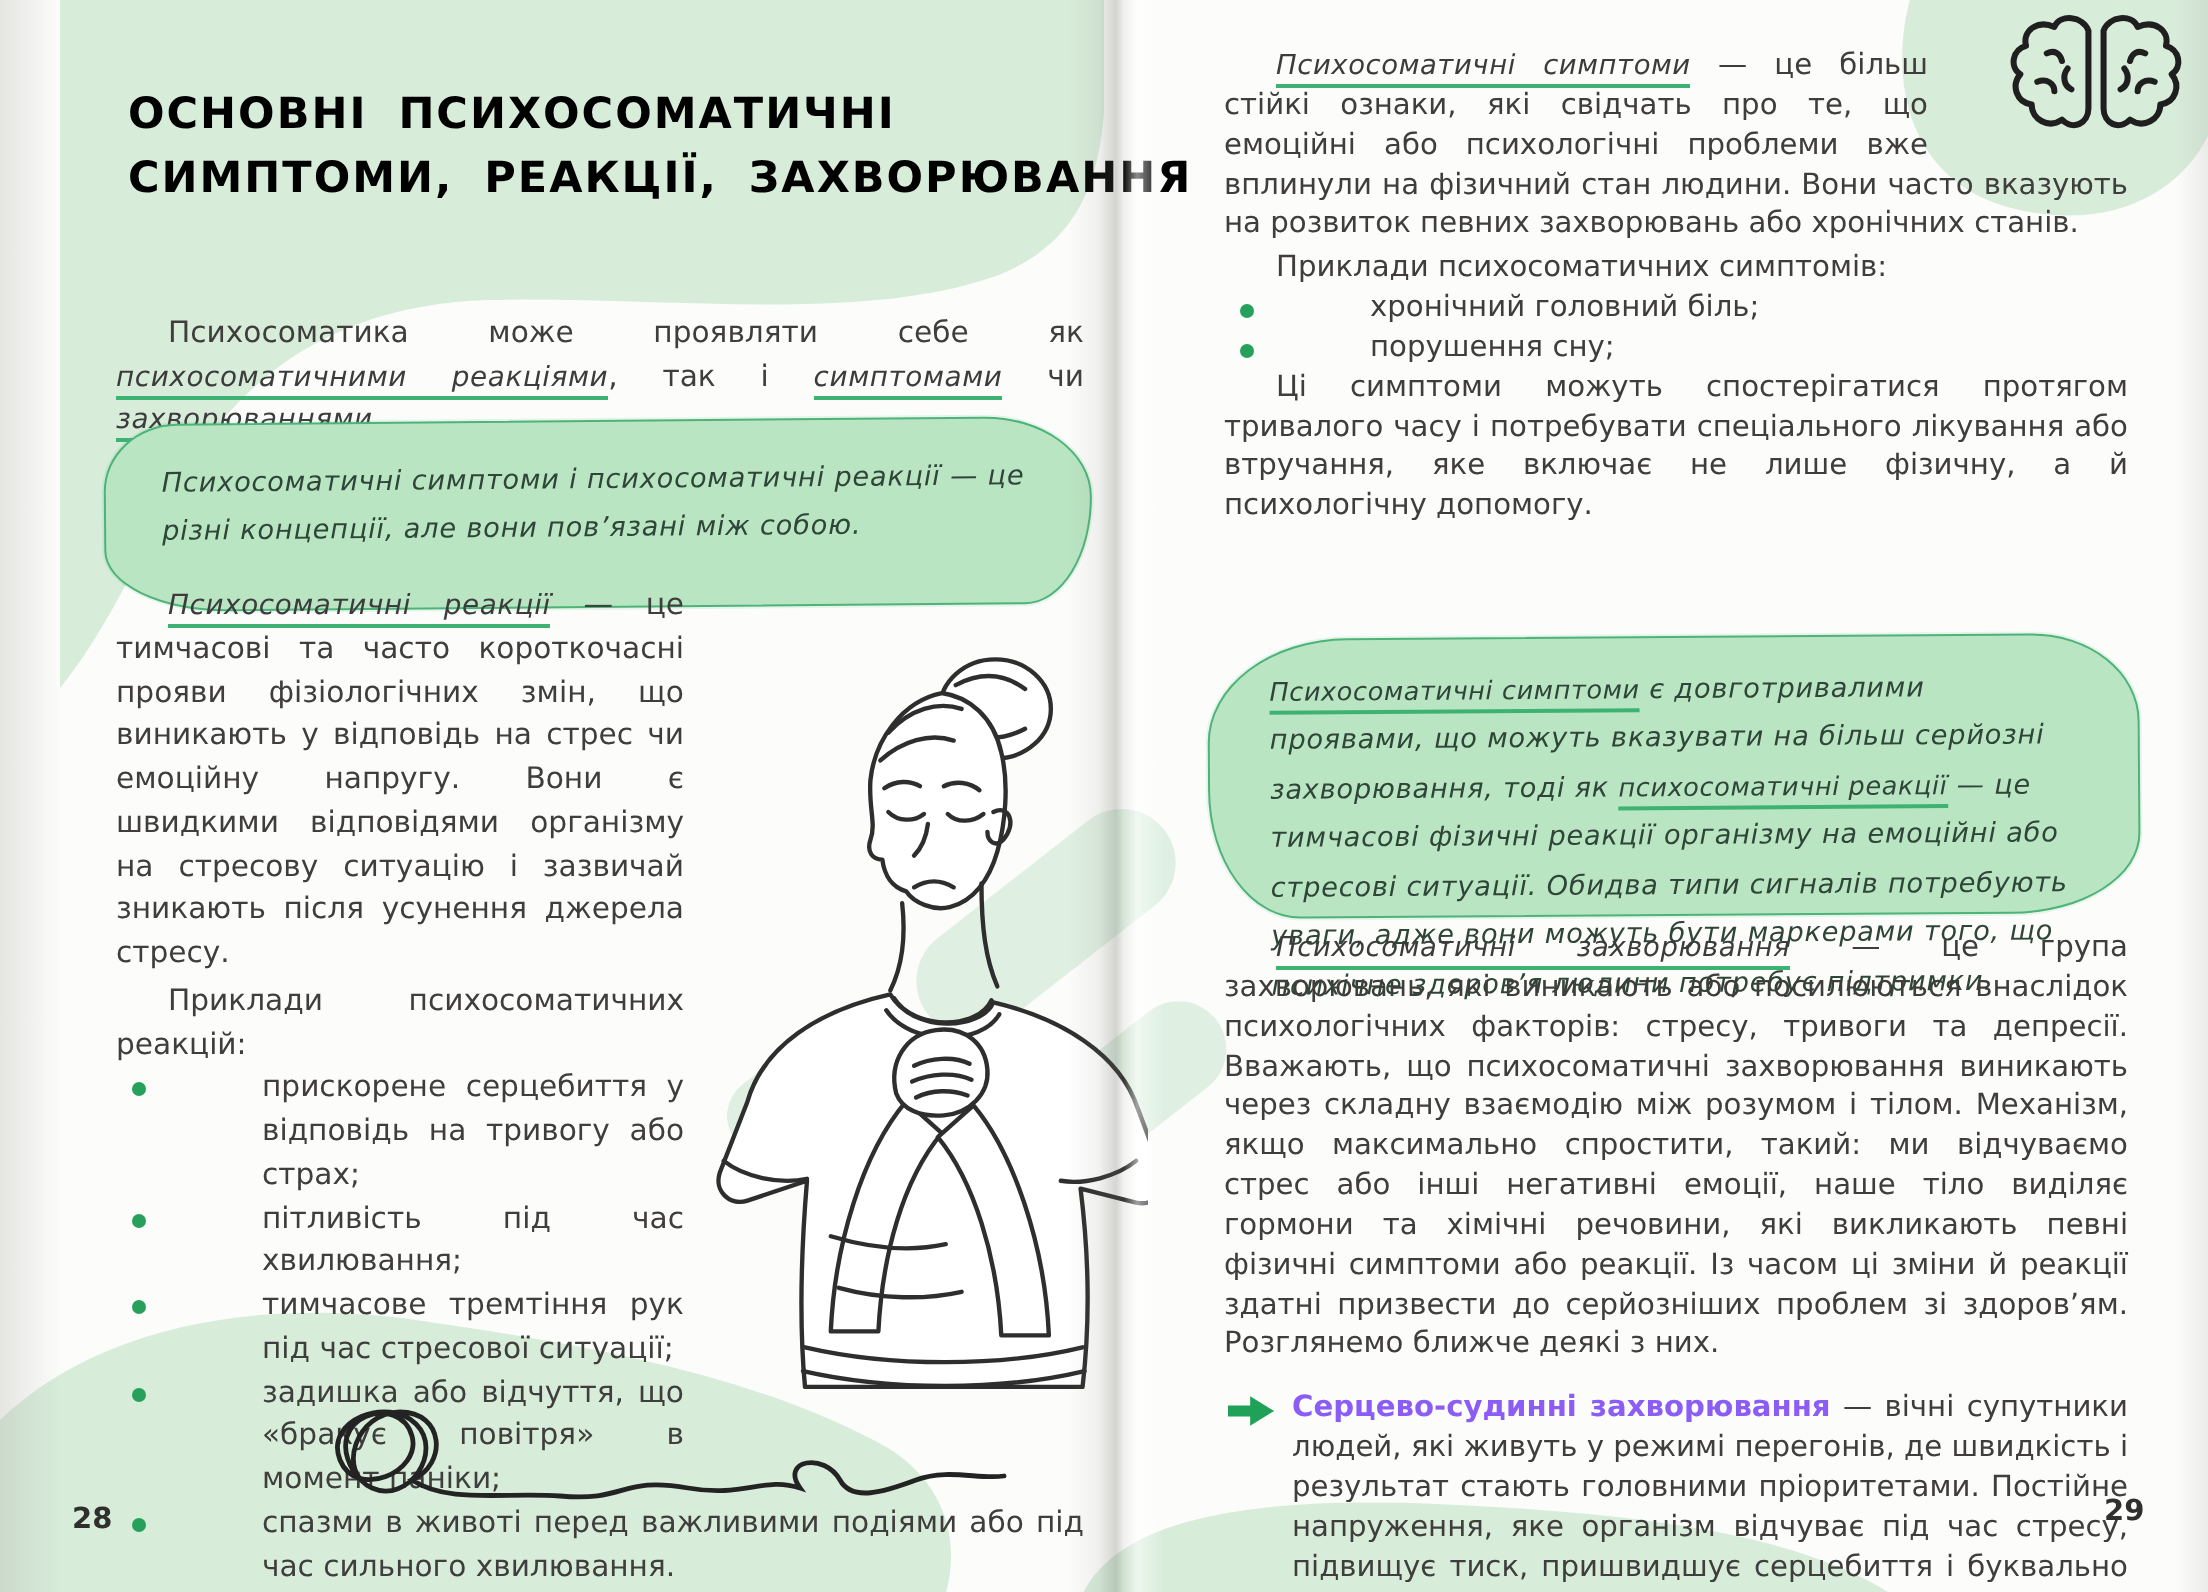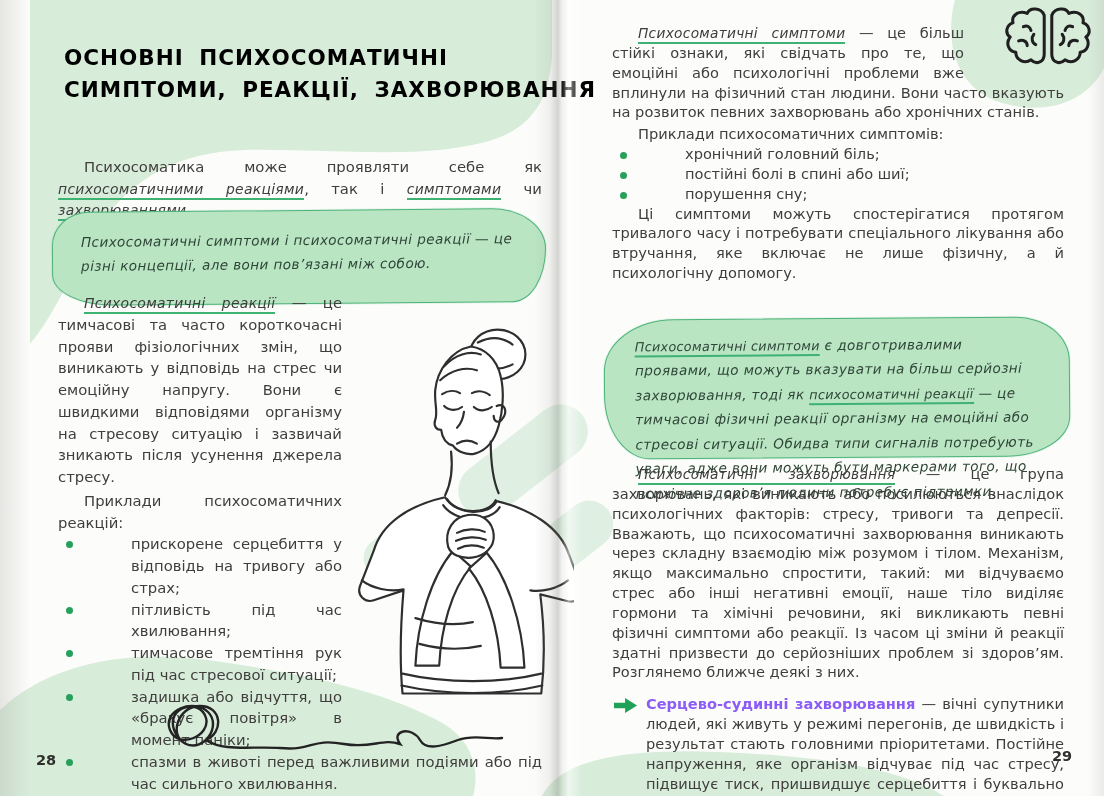--- a/index.html
+++ b/index.html
@@ -173,24 +173,20 @@
     <div class="brainpad"></div>
     <p class="para ind"><span class="seg-t">Психосоматичні симптоми</span><span class="seg-n"> — це більш стійкі ознаки, які свідчать про те, що емоційні або психологічні проблеми вже вплинули на фізичний стан людини. Вони часто вказують на розвиток певних захворювань або хронічних станів.</span></p>
     <p class="para ind mt2">Приклади психосоматичних симптомів:</p>
     <ul>
       <li>
           <span class="dot"></span>
           <span class="para">хронічний головний біль;</span>
         </li>
       <li>
           <span class="dot"></span>
-          <span class="para">постійні болі в спині або шиї;</span>
-        </li>
-      <li>
-          <span class="dot"></span>
           <span class="para">порушення сну;</span>
         </li>
     </ul>
     <p class="para ind">Ці симптоми можуть спостерігатися протягом тривалого часу і потребувати спеціального лікування або втручання, яке включає не лише фізичну, а й психологічну допомогу.</p>
   </div>
 
   <div class="callout co-r">
     <div class="hand"><span class="seg-t">Психосоматичні симптоми</span><span class="seg-n"> є довготривалими проявами, що можуть вказувати на більш серйозні захворювання, тоді як </span><span class="seg-t">психосоматичні реакції</span><span class="seg-n"> — це тимчасові фізичні реакції організму на емоційні або стресові ситуації. Обидва типи сигналів потребують уваги, адже вони можуть бути маркерами того, що психічне здоров’я людини потребує підтримки.</span></div>
   </div>
 

